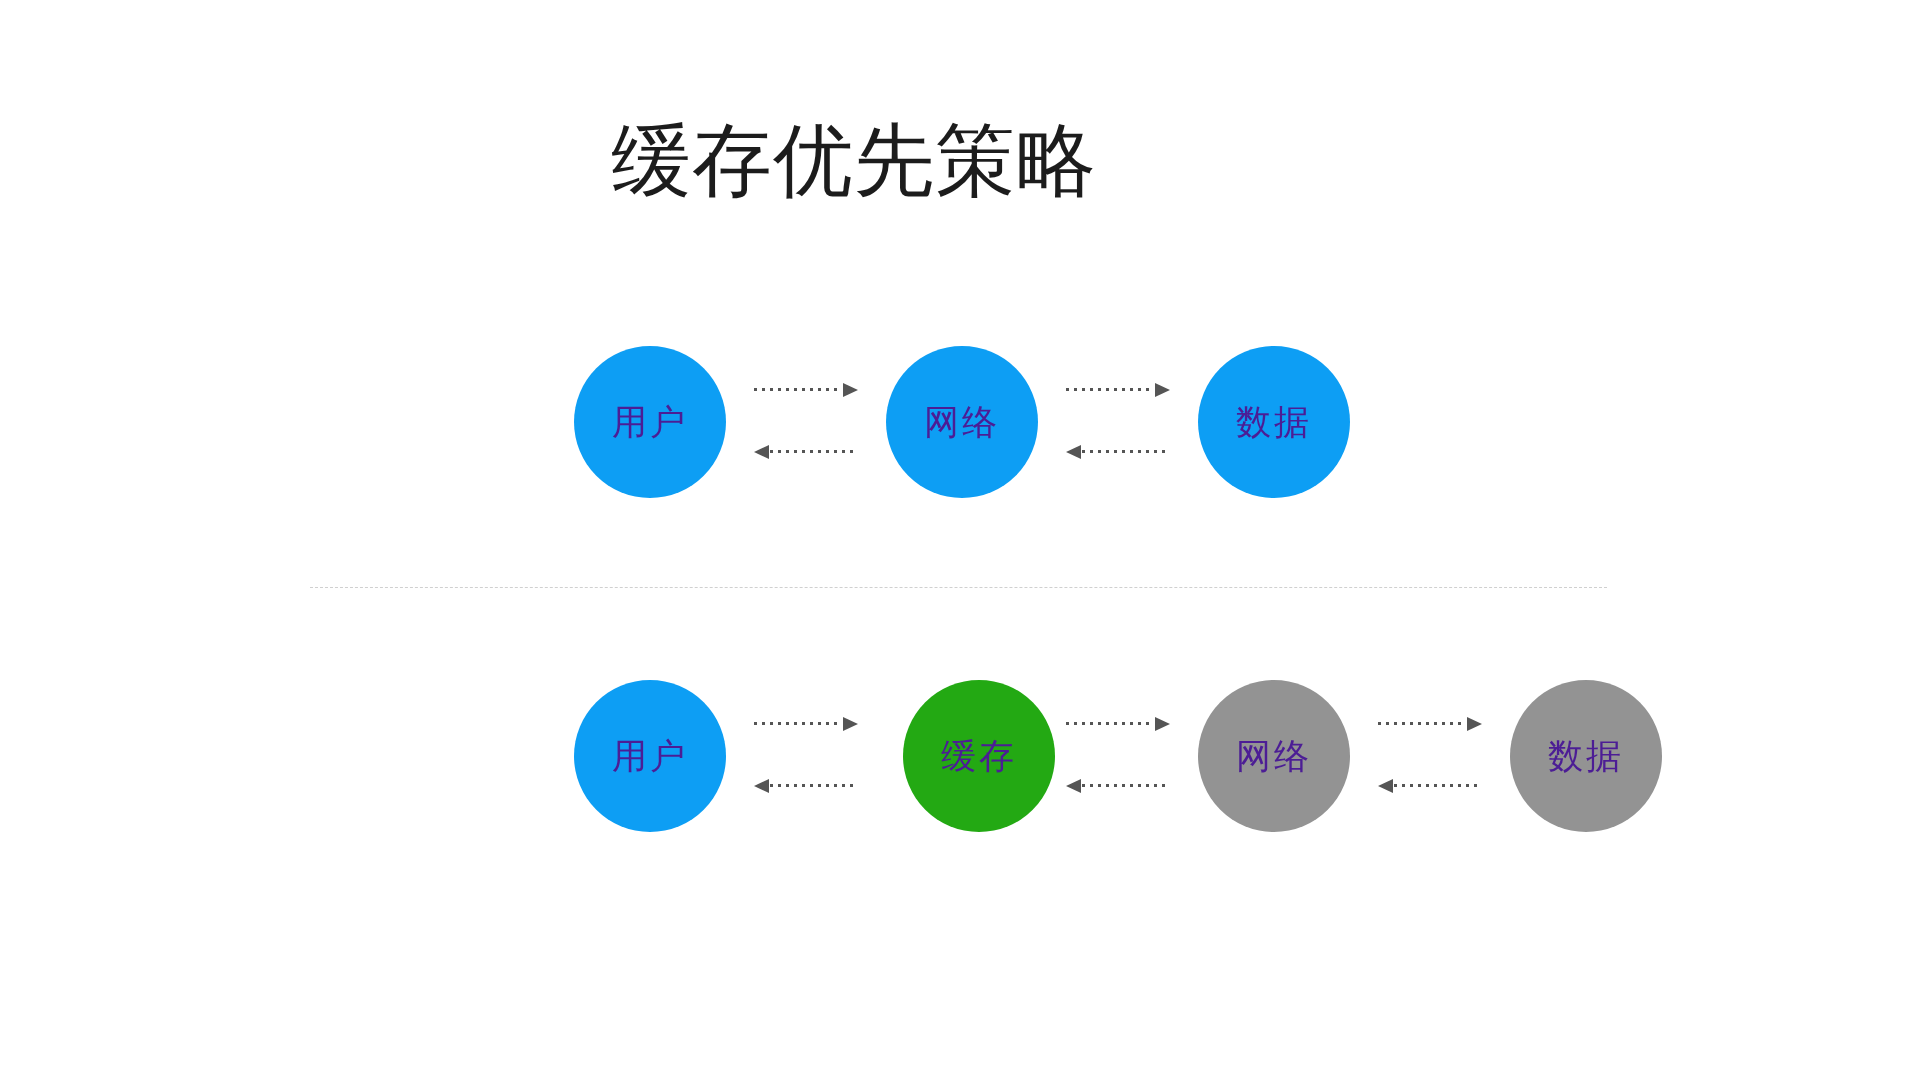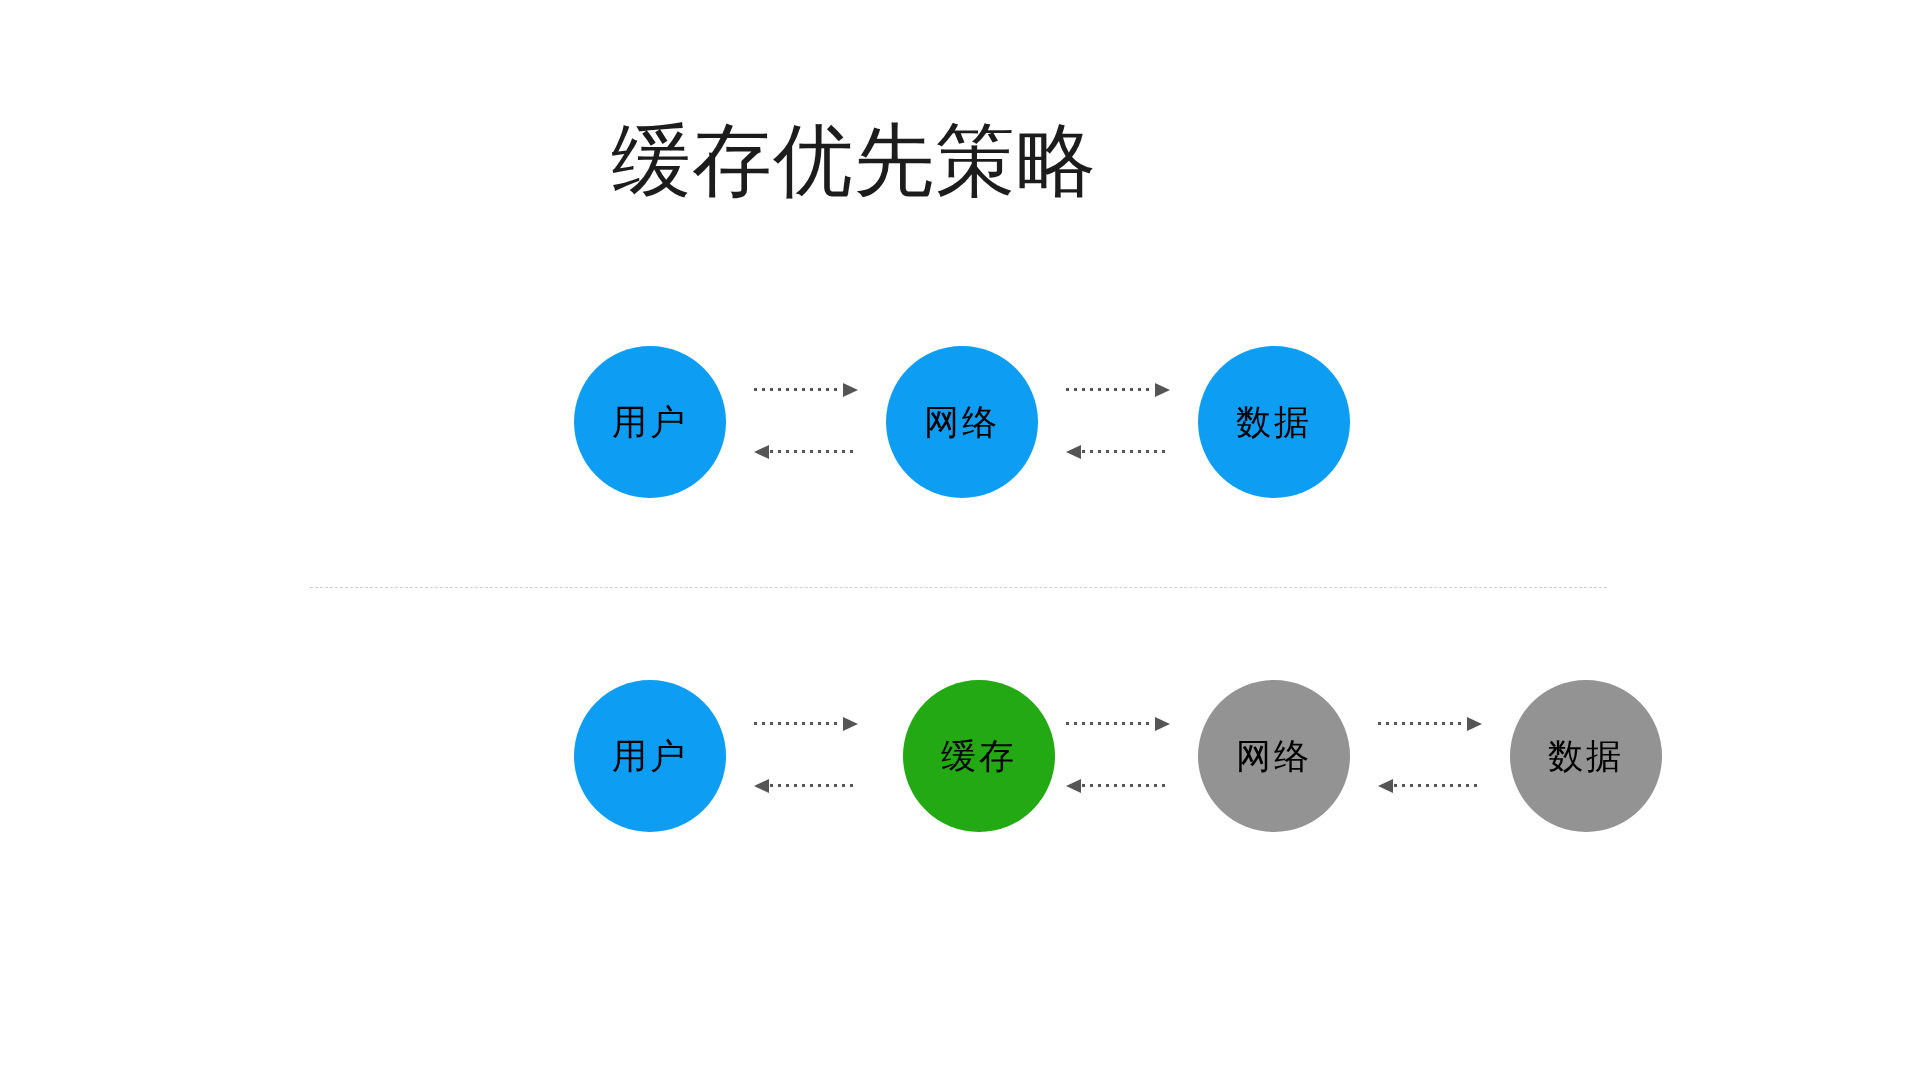--- a/index.html
+++ b/index.html
@@ -30,21 +30,21 @@
     letter-spacing: 1px;
   }
   .node {
     position: absolute;
     width: 152px;
     height: 152px;
     border-radius: 50%;
     display: flex;
     align-items: center;
     justify-content: center;
-    color: #000000;
+    color: #4c1d95;
     font-size: 35px;
     font-weight: 300;
     letter-spacing: 3px;
   }
   .arrow {
     position: absolute;
     width: 104px;
     height: 3px;
   }
   .arrow .dots {

